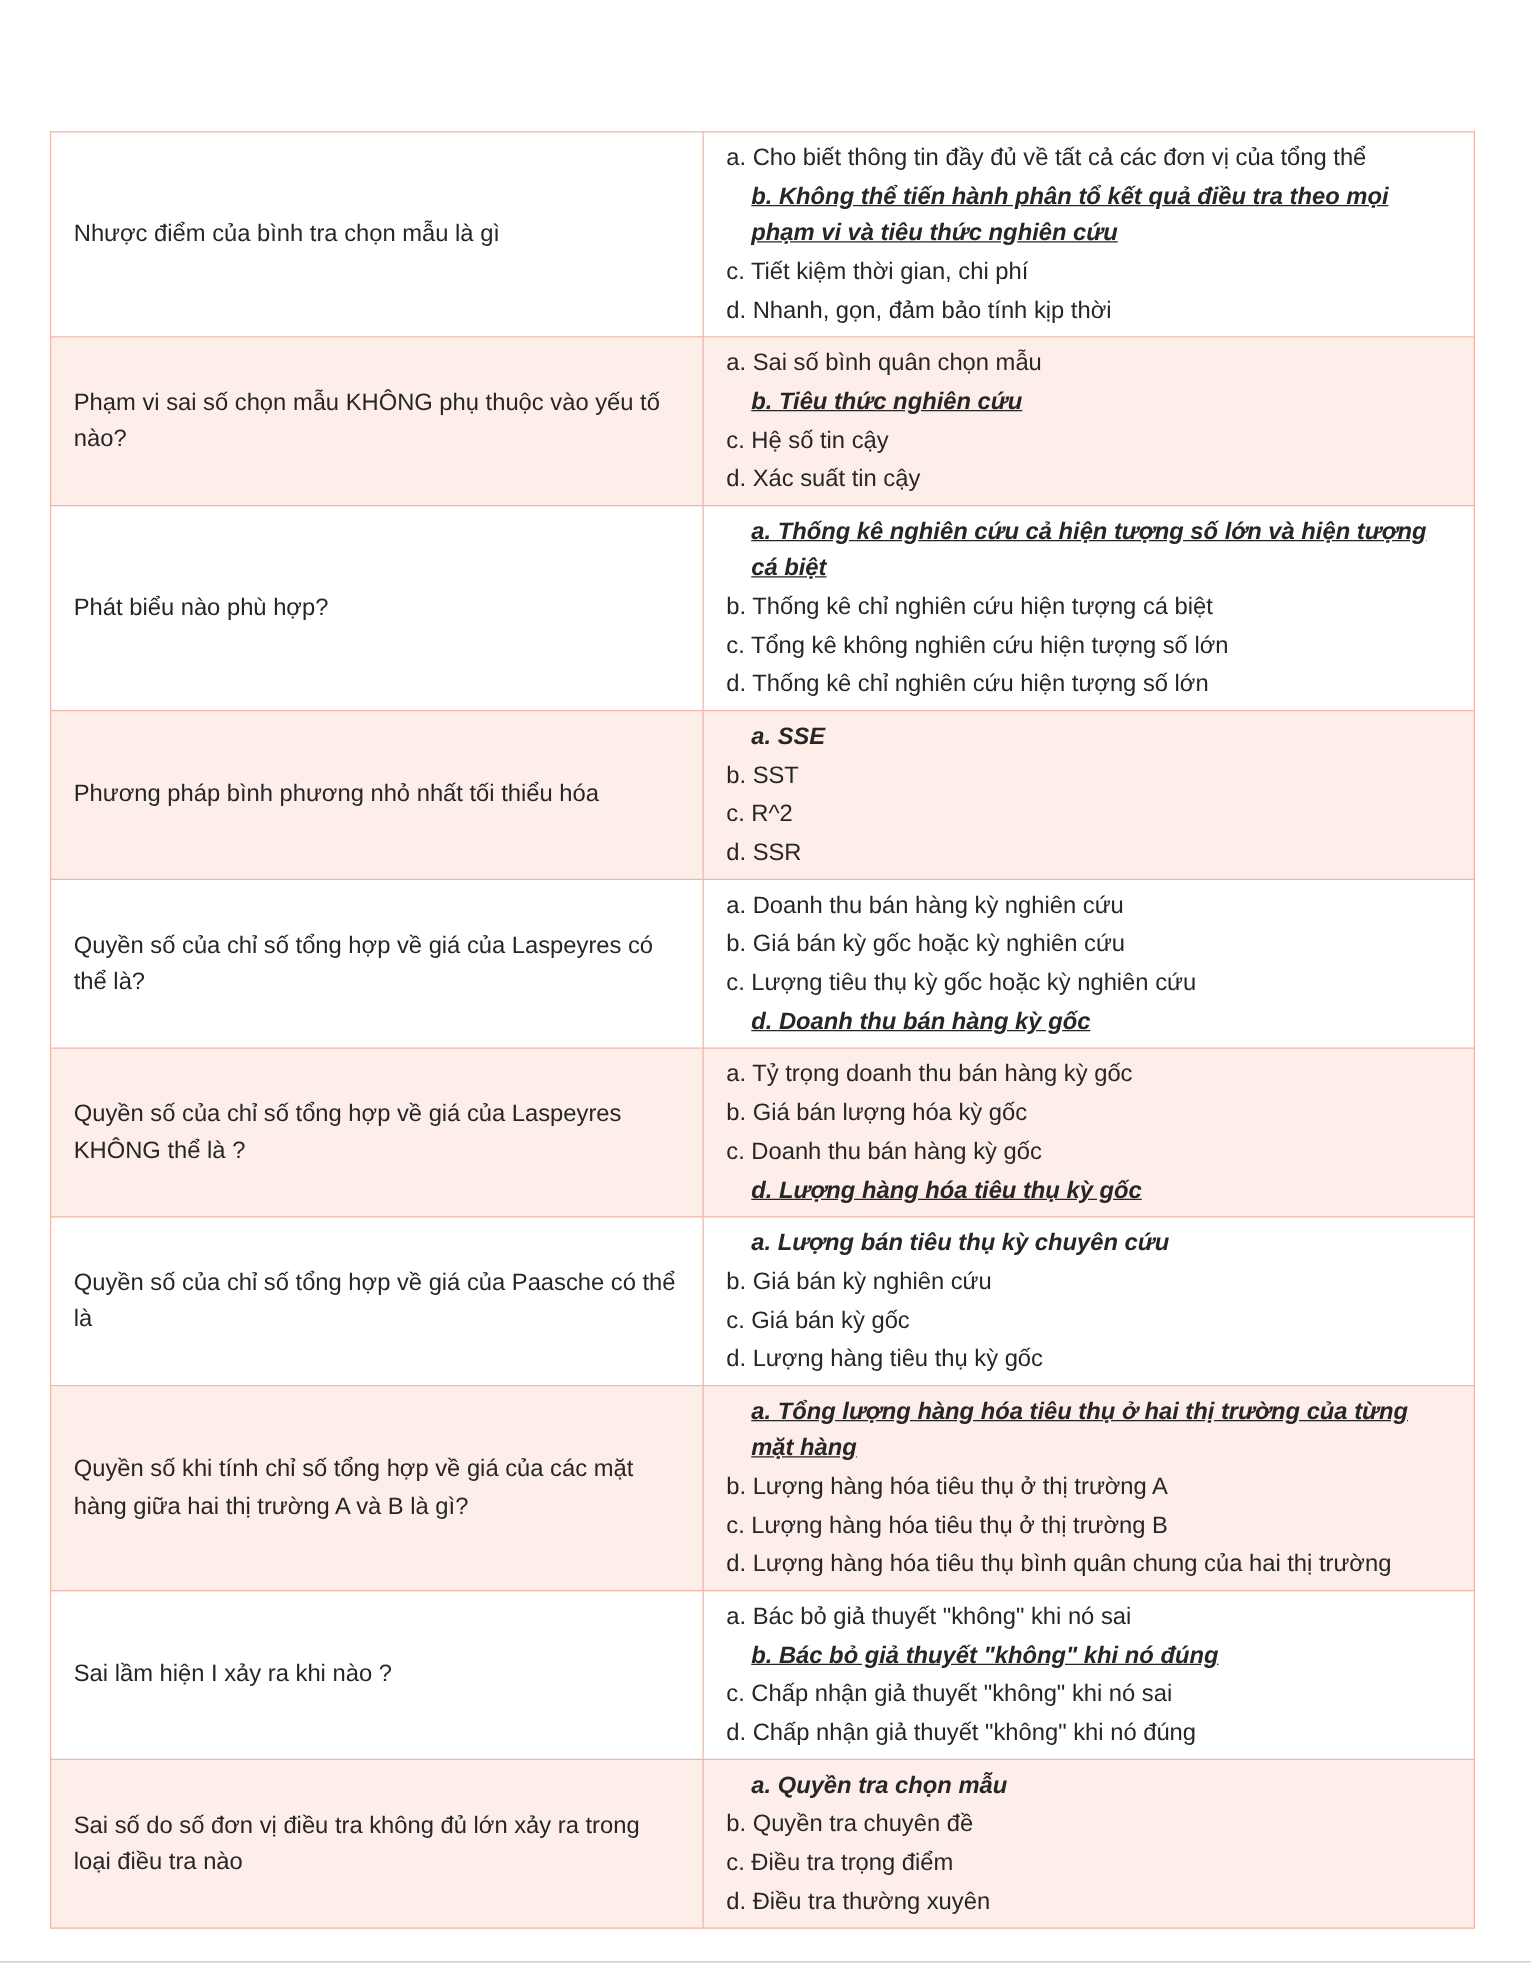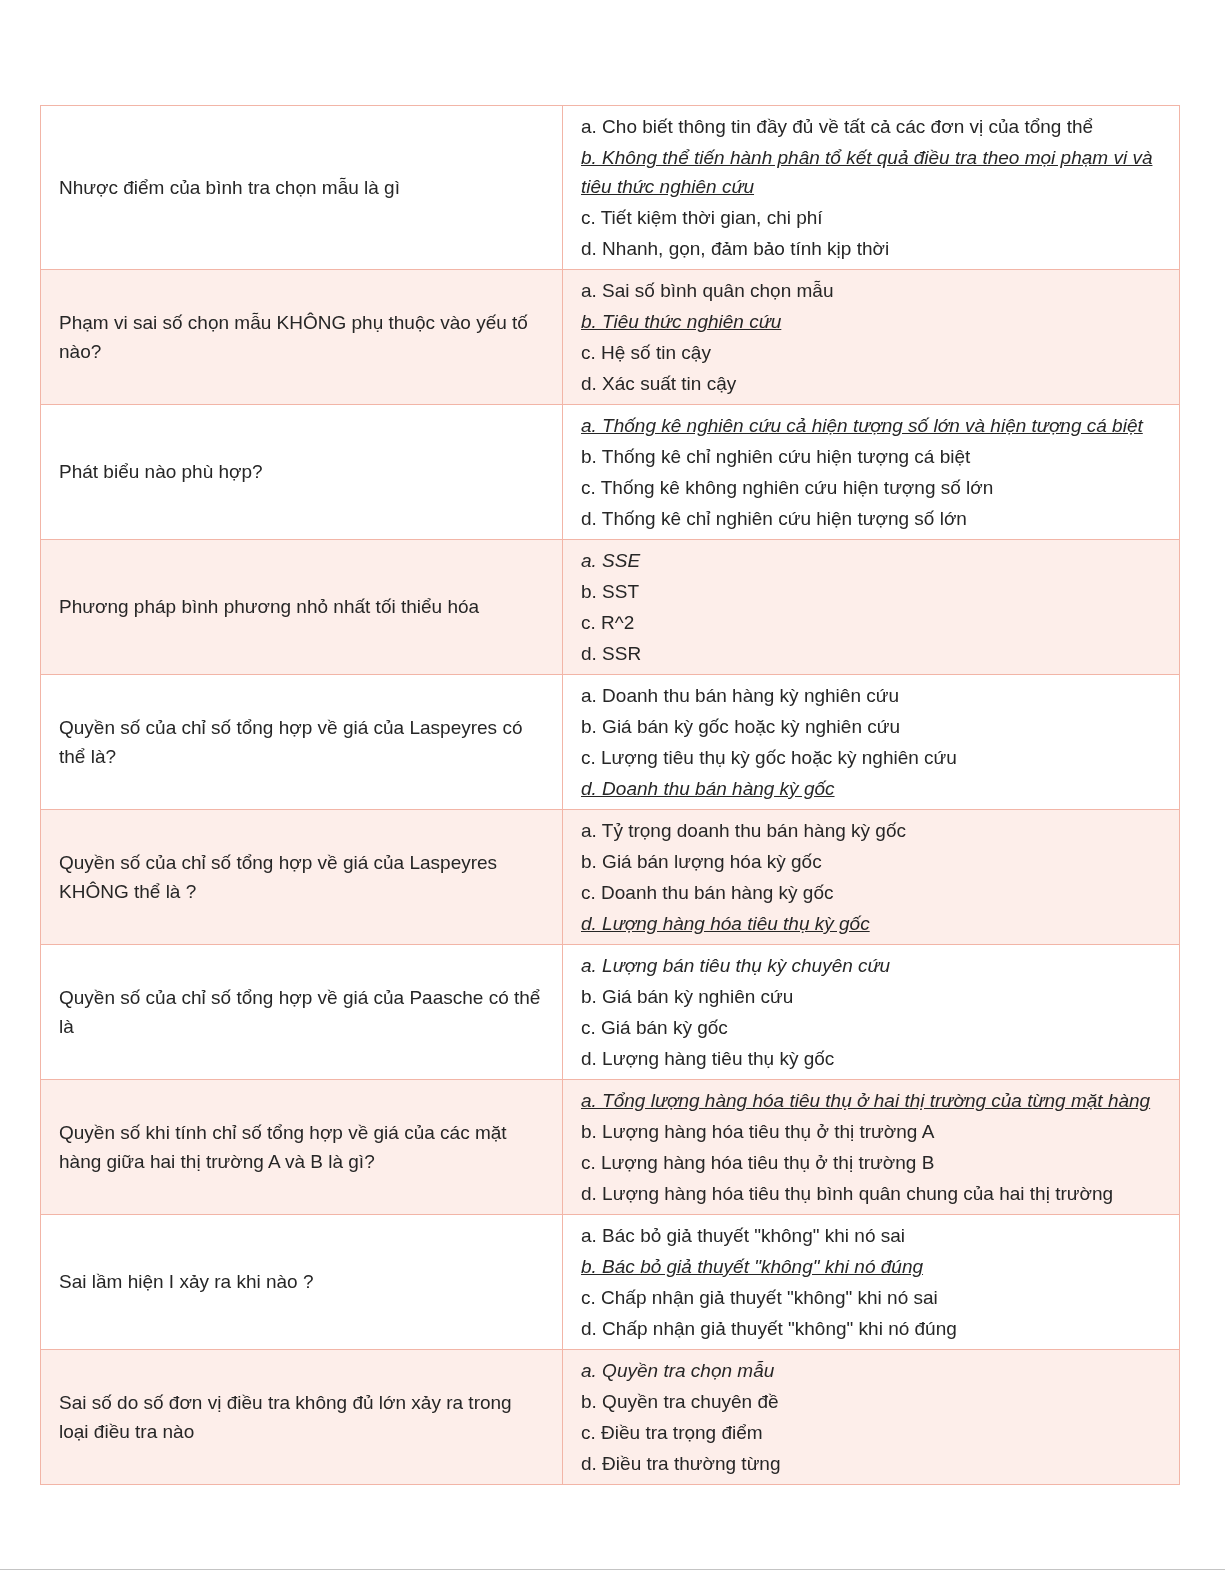--- a/index.html
+++ b/index.html
@@ -36,22 +36,23 @@
     width: 522px;
     line-height: 1.55;
   }
   .a-cell {
     line-height: 29px;
   }
   .answer {
     padding: 1px 0;
   }
   .answer.correct {
-    font-weight: normal;
+    font-weight: bold;
     font-style: italic;
+    margin-left: 20px;
   }
   .answer.underline {
     text-decoration: underline;
   }
   .page-divider {
     position: absolute;
     left: 0;
     width: 1225px;
     top: 1569px;
     border-top: 1px solid #c4c4c4;
@@ -78,21 +79,21 @@
           <div class="answer correct underline">b. Tiêu thức nghiên cứu</div>
           <div class="answer">c. Hệ số tin cậy</div>
           <div class="answer">d. Xác suất tin cậy</div>
         </td>
       </tr>
       <tr>
         <td class="q-cell">Phát biểu nào phù hợp?</td>
         <td class="a-cell">
           <div class="answer correct underline">a. Thống kê nghiên cứu cả hiện tượng số lớn và hiện tượng cá biệt</div>
           <div class="answer">b. Thống kê chỉ nghiên cứu hiện tượng cá biệt</div>
-          <div class="answer">c. Thống kê không nghiên cứu hiện tượng số lớn</div>
+          <div class="answer">c. Tổng kê không nghiên cứu hiện tượng số lớn</div>
           <div class="answer">d. Thống kê chỉ nghiên cứu hiện tượng số lớn</div>
         </td>
       </tr>
       <tr>
         <td class="q-cell">Phương pháp bình phương nhỏ nhất tối thiểu hóa</td>
         <td class="a-cell">
           <div class="answer correct">a. SSE</div>
           <div class="answer">b. SST</div>
           <div class="answer">c. R^2</div>
           <div class="answer">d. SSR</div>
@@ -142,19 +143,19 @@
           <div class="answer">c. Chấp nhận giả thuyết "không" khi nó sai</div>
           <div class="answer">d. Chấp nhận giả thuyết "không" khi nó đúng</div>
         </td>
       </tr>
       <tr>
         <td class="q-cell">Sai số do số đơn vị điều tra không đủ lớn xảy ra trong loại điều tra nào</td>
         <td class="a-cell">
           <div class="answer correct">a. Quyền tra chọn mẫu</div>
           <div class="answer">b. Quyền tra chuyên đề</div>
           <div class="answer">c. Điều tra trọng điểm</div>
-          <div class="answer">d. Điều tra thường từng</div>
+          <div class="answer">d. Điều tra thường xuyên</div>
         </td>
       </tr>
     </tbody>
 </table>
 
 <div class="page-divider"></div>
 
 </body></html>

